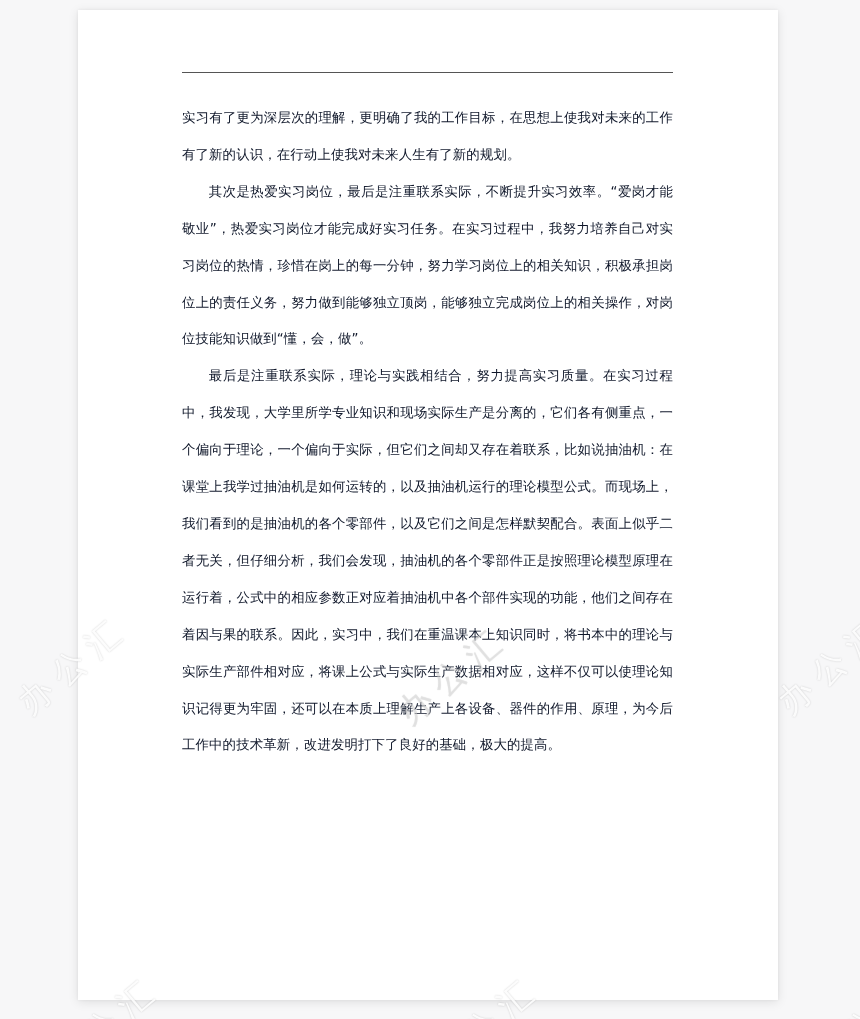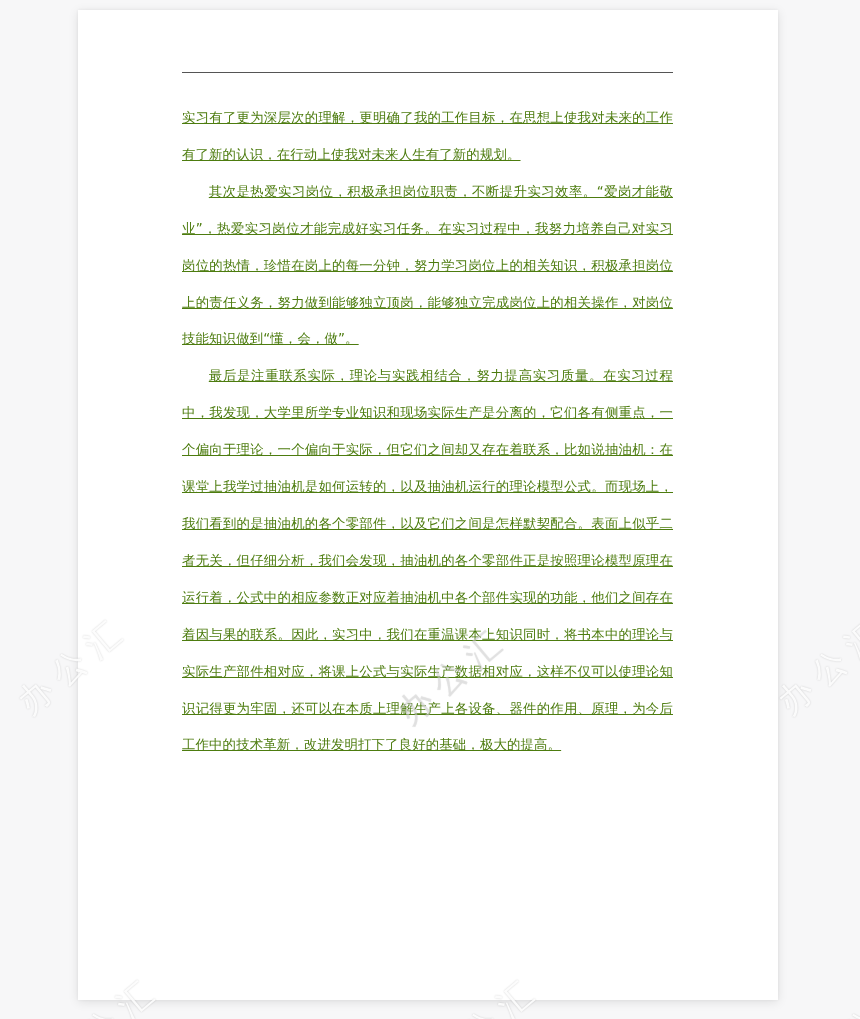--- a/index.html
+++ b/index.html
@@ -12,42 +12,42 @@
     position: absolute; left: 78px; top: 10px; width: 700px; height: 990px;
     background: #ffffff;
     box-shadow: 0 2px 10px rgba(0,0,0,0.10), 0 0 3px rgba(0,0,0,0.06);
   }
   .header-rule {
     position: absolute; left: 104px; top: 62px; width: 491px; height: 0;
     border-top: 1.5px solid #555;
   }
   .body-text {
     position: absolute; left: 104px; top: 90px; width: 491px;
-    color: #4d7c0f; font-size: 13.4px; line-height: 36.9px;
-    text-align: justify; text-justify: inter-ideograph; letter-spacing: 0.15px; text-decoration: underline;
+    color: #0f172a; font-size: 13.4px; line-height: 36.9px;
+    text-align: justify; text-justify: inter-ideograph; letter-spacing: 0.15px;
   }
   .body-text p { margin: 0; }
   .body-text p.indent { text-indent: 2em; }
   .watermark {
     position: absolute; color: rgba(255,255,255,0.9);
     font-size: 34px; letter-spacing: 10px;
     transform: rotate(-40deg); transform-origin: left top;
     text-shadow: 0 0 2px rgba(0,0,0,0.18);
     pointer-events: none; white-space: nowrap;
   }
   .watermark.inner { color: rgba(230,230,230,0.5); text-shadow: 0 0 1px rgba(0,0,0,0.15); }
 </style>
 </head>
 <body>
 
 <div class="page">
   <div class="header-rule"></div>
   <div class="body-text">
     <p>实习有了更为深层次的理解，更明确了我的工作目标，在思想上使我对未来的工作有了新的认识，在行动上使我对未来人生有了新的规划。</p>
-    <p class="indent">其次是热爱实习岗位，积极承担岗位职责，不断提升实习效率。“爱岗才能敬业”，热爱实习岗位才能完成好实习任务。在实习过程中，我努力培养自己对实习岗位的热情，珍惜在岗上的每一分钟，努力学习岗位上的相关知识，积极承担岗位上的责任义务，努力做到能够独立顶岗，能够独立完成岗位上的相关操作，对岗位技能知识做到“懂，会，做”。</p>
+    <p class="indent">其次是热爱实习岗位，最后是注重联系实际，不断提升实习效率。“爱岗才能敬业”，热爱实习岗位才能完成好实习任务。在实习过程中，我努力培养自己对实习岗位的热情，珍惜在岗上的每一分钟，努力学习岗位上的相关知识，积极承担岗位上的责任义务，努力做到能够独立顶岗，能够独立完成岗位上的相关操作，对岗位技能知识做到“懂，会，做”。</p>
     <p class="indent">最后是注重联系实际，理论与实践相结合，努力提高实习质量。在实习过程中，我发现，大学里所学专业知识和现场实际生产是分离的，它们各有侧重点，一个偏向于理论，一个偏向于实际，但它们之间却又存在着联系，比如说抽油机：在课堂上我学过抽油机是如何运转的，以及抽油机运行的理论模型公式。而现场上，我们看到的是抽油机的各个零部件，以及它们之间是怎样默契配合。表面上似乎二者无关，但仔细分析，我们会发现，抽油机的各个零部件正是按照理论模型原理在运行着，公式中的相应参数正对应着抽油机中各个部件实现的功能，他们之间存在着因与果的联系。因此，实习中，我们在重温课本上知识同时，将书本中的理论与实际生产部件相对应，将课上公式与实际生产数据相对应，这样不仅可以使理论知识记得更为牢固，还可以在本质上理解生产上各设备、器件的作用、原理，为今后工作中的技术革新，改进发明打下了良好的基础，极大的提高。</p>
   </div>
 </div>
 
 <div class="watermark" style="left:8px;top:690px;">办公汇</div>
 <div class="watermark inner" style="left:388px;top:700px;">办公汇</div>
 <div class="watermark" style="left:768px;top:690px;">办公汇</div>
 <div class="watermark" style="left:40px;top:1050px;">办公汇</div>
 <div class="watermark" style="left:420px;top:1050px;">办公汇</div>
 <div class="watermark" style="left:800px;top:1050px;">办公汇</div>

